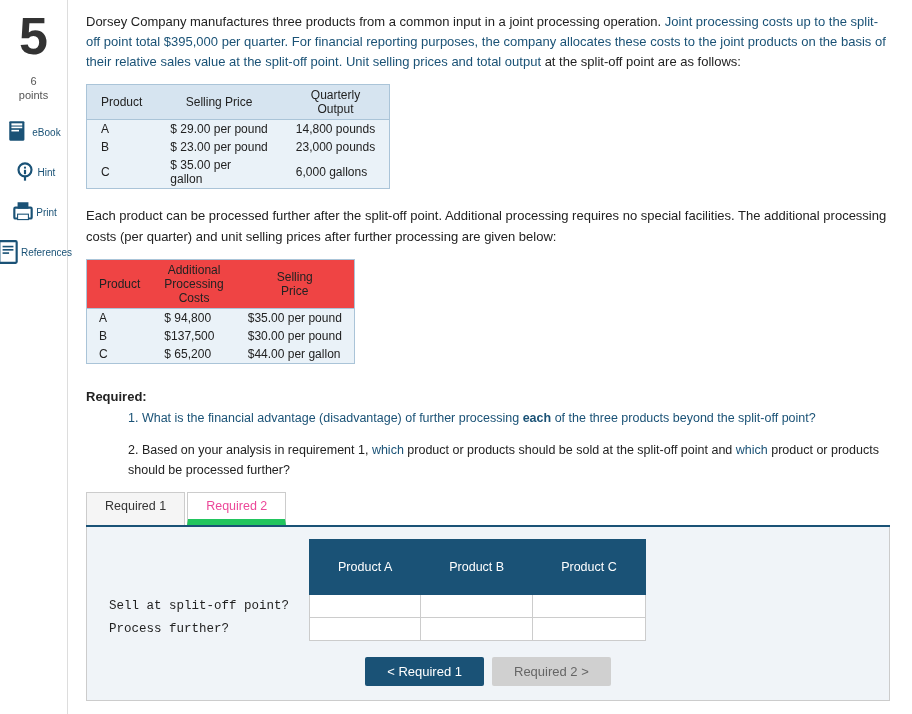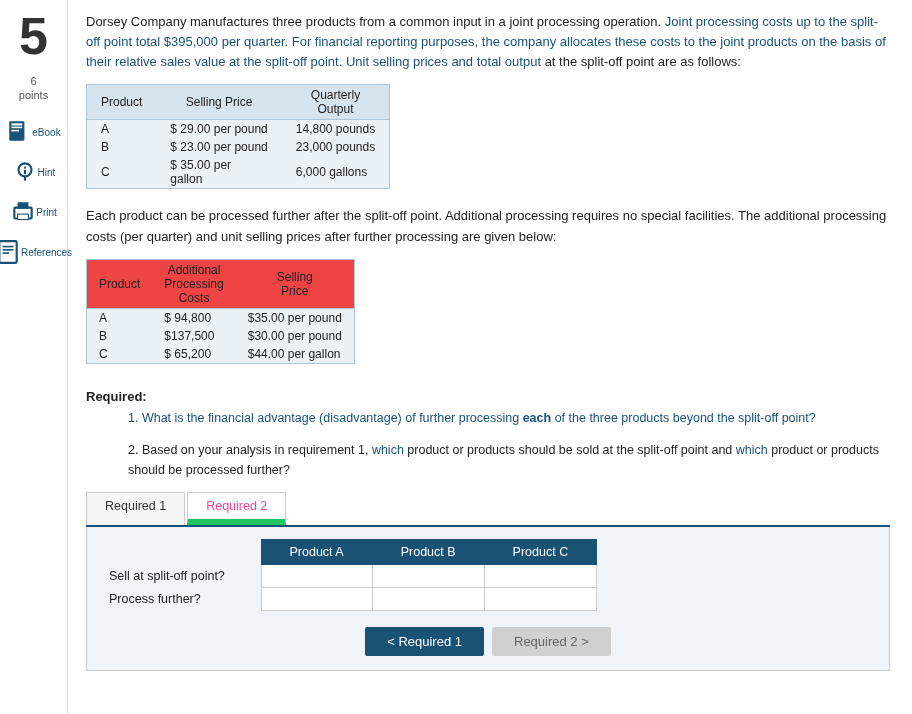--- a/index.html
+++ b/index.html
@@ -205,21 +205,21 @@
     
     .answer-table {
       border-collapse: collapse;
       font-size: 12.5px;
       width: auto;
     }
 
     .answer-table th {
       background: #1a5276;
       color: #fff;
-      padding: 5px 28px;
+      padding: 20px 28px;
       text-align: center;
       font-weight: normal;
       border: 1px solid #1a5276;
     }
 
     .answer-table th.blank-header {
       background: #f0f4f8;
       color: #f0f4f8;
       border: none;
       width: 160px;
@@ -228,22 +228,23 @@
     .answer-table td {
       padding: 4px 8px;
       border: 1px solid #ccc;
       background: #fff;
     }
 
     .answer-table td.row-label {
       background: #f0f4f8;
       border: none;
       border-right: 1px solid #ccc;
-      padding-right: 10px;
+      padding-right: 20px;
       white-space: nowrap;
+      font-family: Liberation Mono, monospace;
     }
 
     .answer-table td.input-cell {
       padding: 0;
     }
 
     .answer-table td.input-cell input {
       width: 90px;
       border: none;
       padding: 4px 6px;

